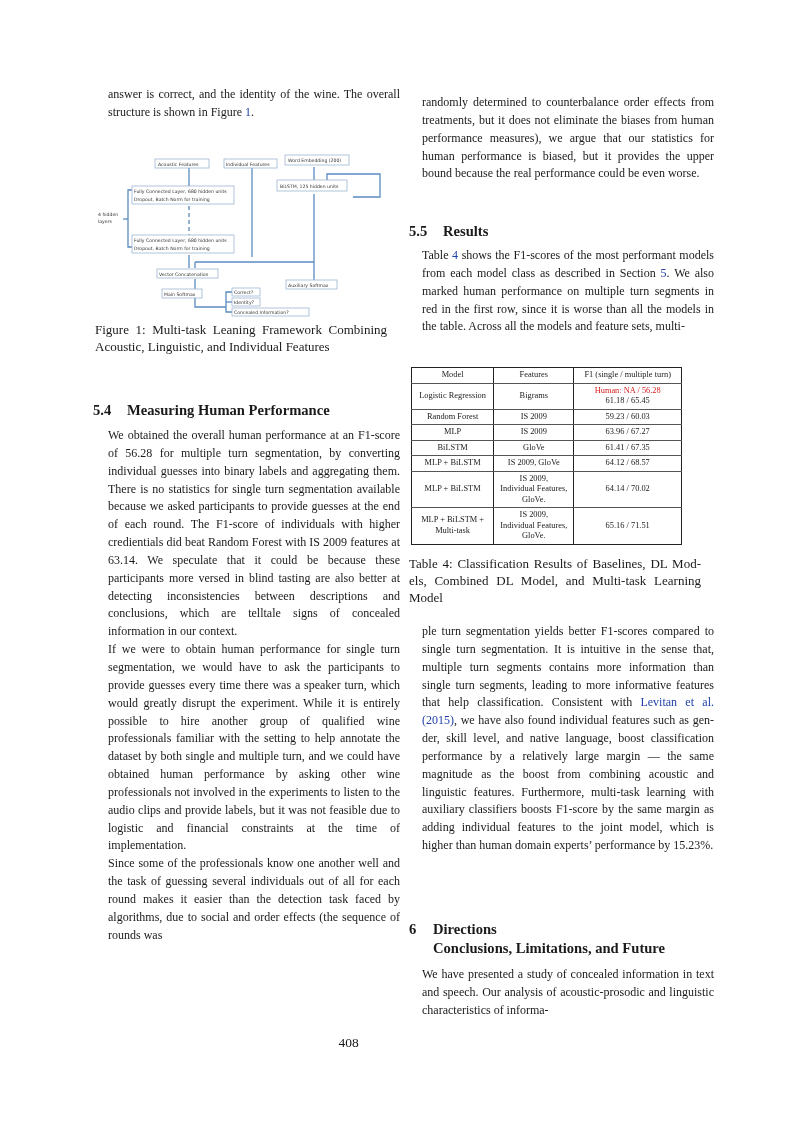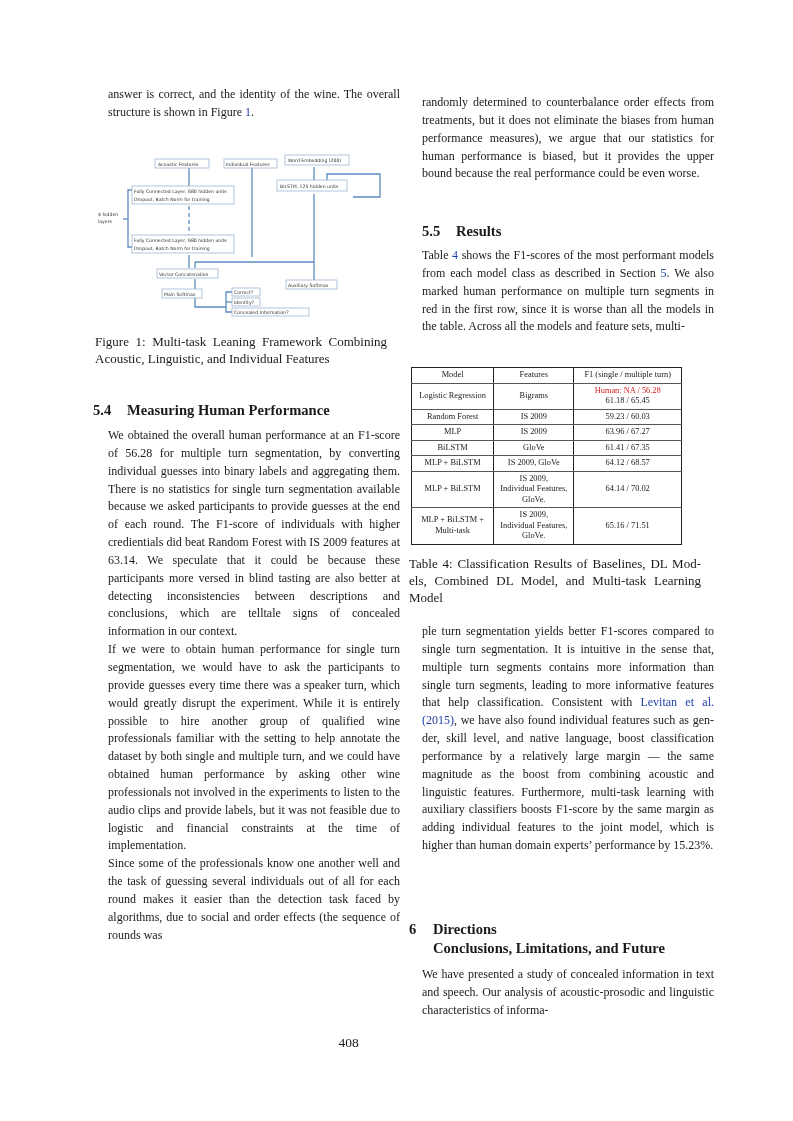--- a/index.html
+++ b/index.html
@@ -96,37 +96,37 @@
     <text class="dtext" x="139" y="144">Correct?</text>
 
     <rect class="dbox" x="137" y="148" width="28" height="8"></rect>
     <text class="dtext" x="139" y="154">Identity?</text>
 
     <rect class="dbox" x="137" y="158" width="77" height="8"></rect>
     <text class="dtext" x="139" y="164">Concealed Information?</text>
   </svg>
 </div>
 
-<div class="caption" style="left:95px; top:333px; width:292px;">Figure 1: Multi-task Leaning Framework Combining Acoustic, Linguistic, and Individual Features</div>
+<div class="caption" style="left:95px; top:321px; width:292px;">Figure 1: Multi-task Leaning Framework Combining Acoustic, Linguistic, and Individual Features</div>
 
 <div class="sec" style="left:93px; top:401px;">
   <span class="num">5.4</span><span>Measuring Human Performance</span>
 </div>
 
 <div class="col left" style="top:427px;">
   <p>We obtained the overall human performance at an F1-score of 56.28 for multiple turn segmentation, by converting individual guesses into binary labels and aggregating them. There is no statistics for single turn segmentation available because we asked participants to provide guesses at the end of each round.  The F1-score of individuals with higher credientials did beat Random Forest with IS 2009 features at 63.14.  We speculate that it could be because these participants more versed in blind tasting are also better at detecting incon­sistencies between descriptions and conclusions, which are telltale signs of concealed information in our context.</p>
   <p>If we were to obtain human performance for sin­gle turn segmentation, we would have to ask the participants to provide guesses every time there was a speaker turn, which would greatly disrupt the experiment.  While it is entirely possible to hire another group of qualified wine professionals familiar with the setting to help annotate the dataset by both single and multiple turn, and we could have obtained human performance by asking other wine professionals not involved in the experiments to listen to the audio clips and provide labels, but it was not feasible due to logistic and financial constraints at the time of implementation.</p>
   <p>Since some of the professionals know one another well and the task of guessing several individuals out of all for each round makes it easier than the detection task faced by algorithms, due to social and order effects (the sequence of rounds was</p>
 </div>
 
 <div class="col right" style="top:94px;">
   <p>randomly determined to counterbalance order effects from treatments, but it does not eliminate the biases from human performance measures), we argue that our statistics for human perfor­mance is biased, but it provides the upper bound because the real performance could be even worse.</p>
 </div>
 
-<div class="sec" style="left:422px; top:222px;">
+<div class="sec" style="left:409px; top:222px;">
   <span class="num">5.5</span><span>Results</span>
 </div>
 
 <div class="col right" style="top:247px;">
   <p>
     <span>Table </span><span class="link">4</span><span> shows the F1-scores of the most perfor­mant models from each model class as described in Section </span><span class="link">5</span><span>. We also marked human performance on multiple turn segments in red in the first row, since it is worse than all the models in the ta­ble. Across all the models and feature sets, multi-</span>
   </p>
 </div>
 
 <table class="tbl">

